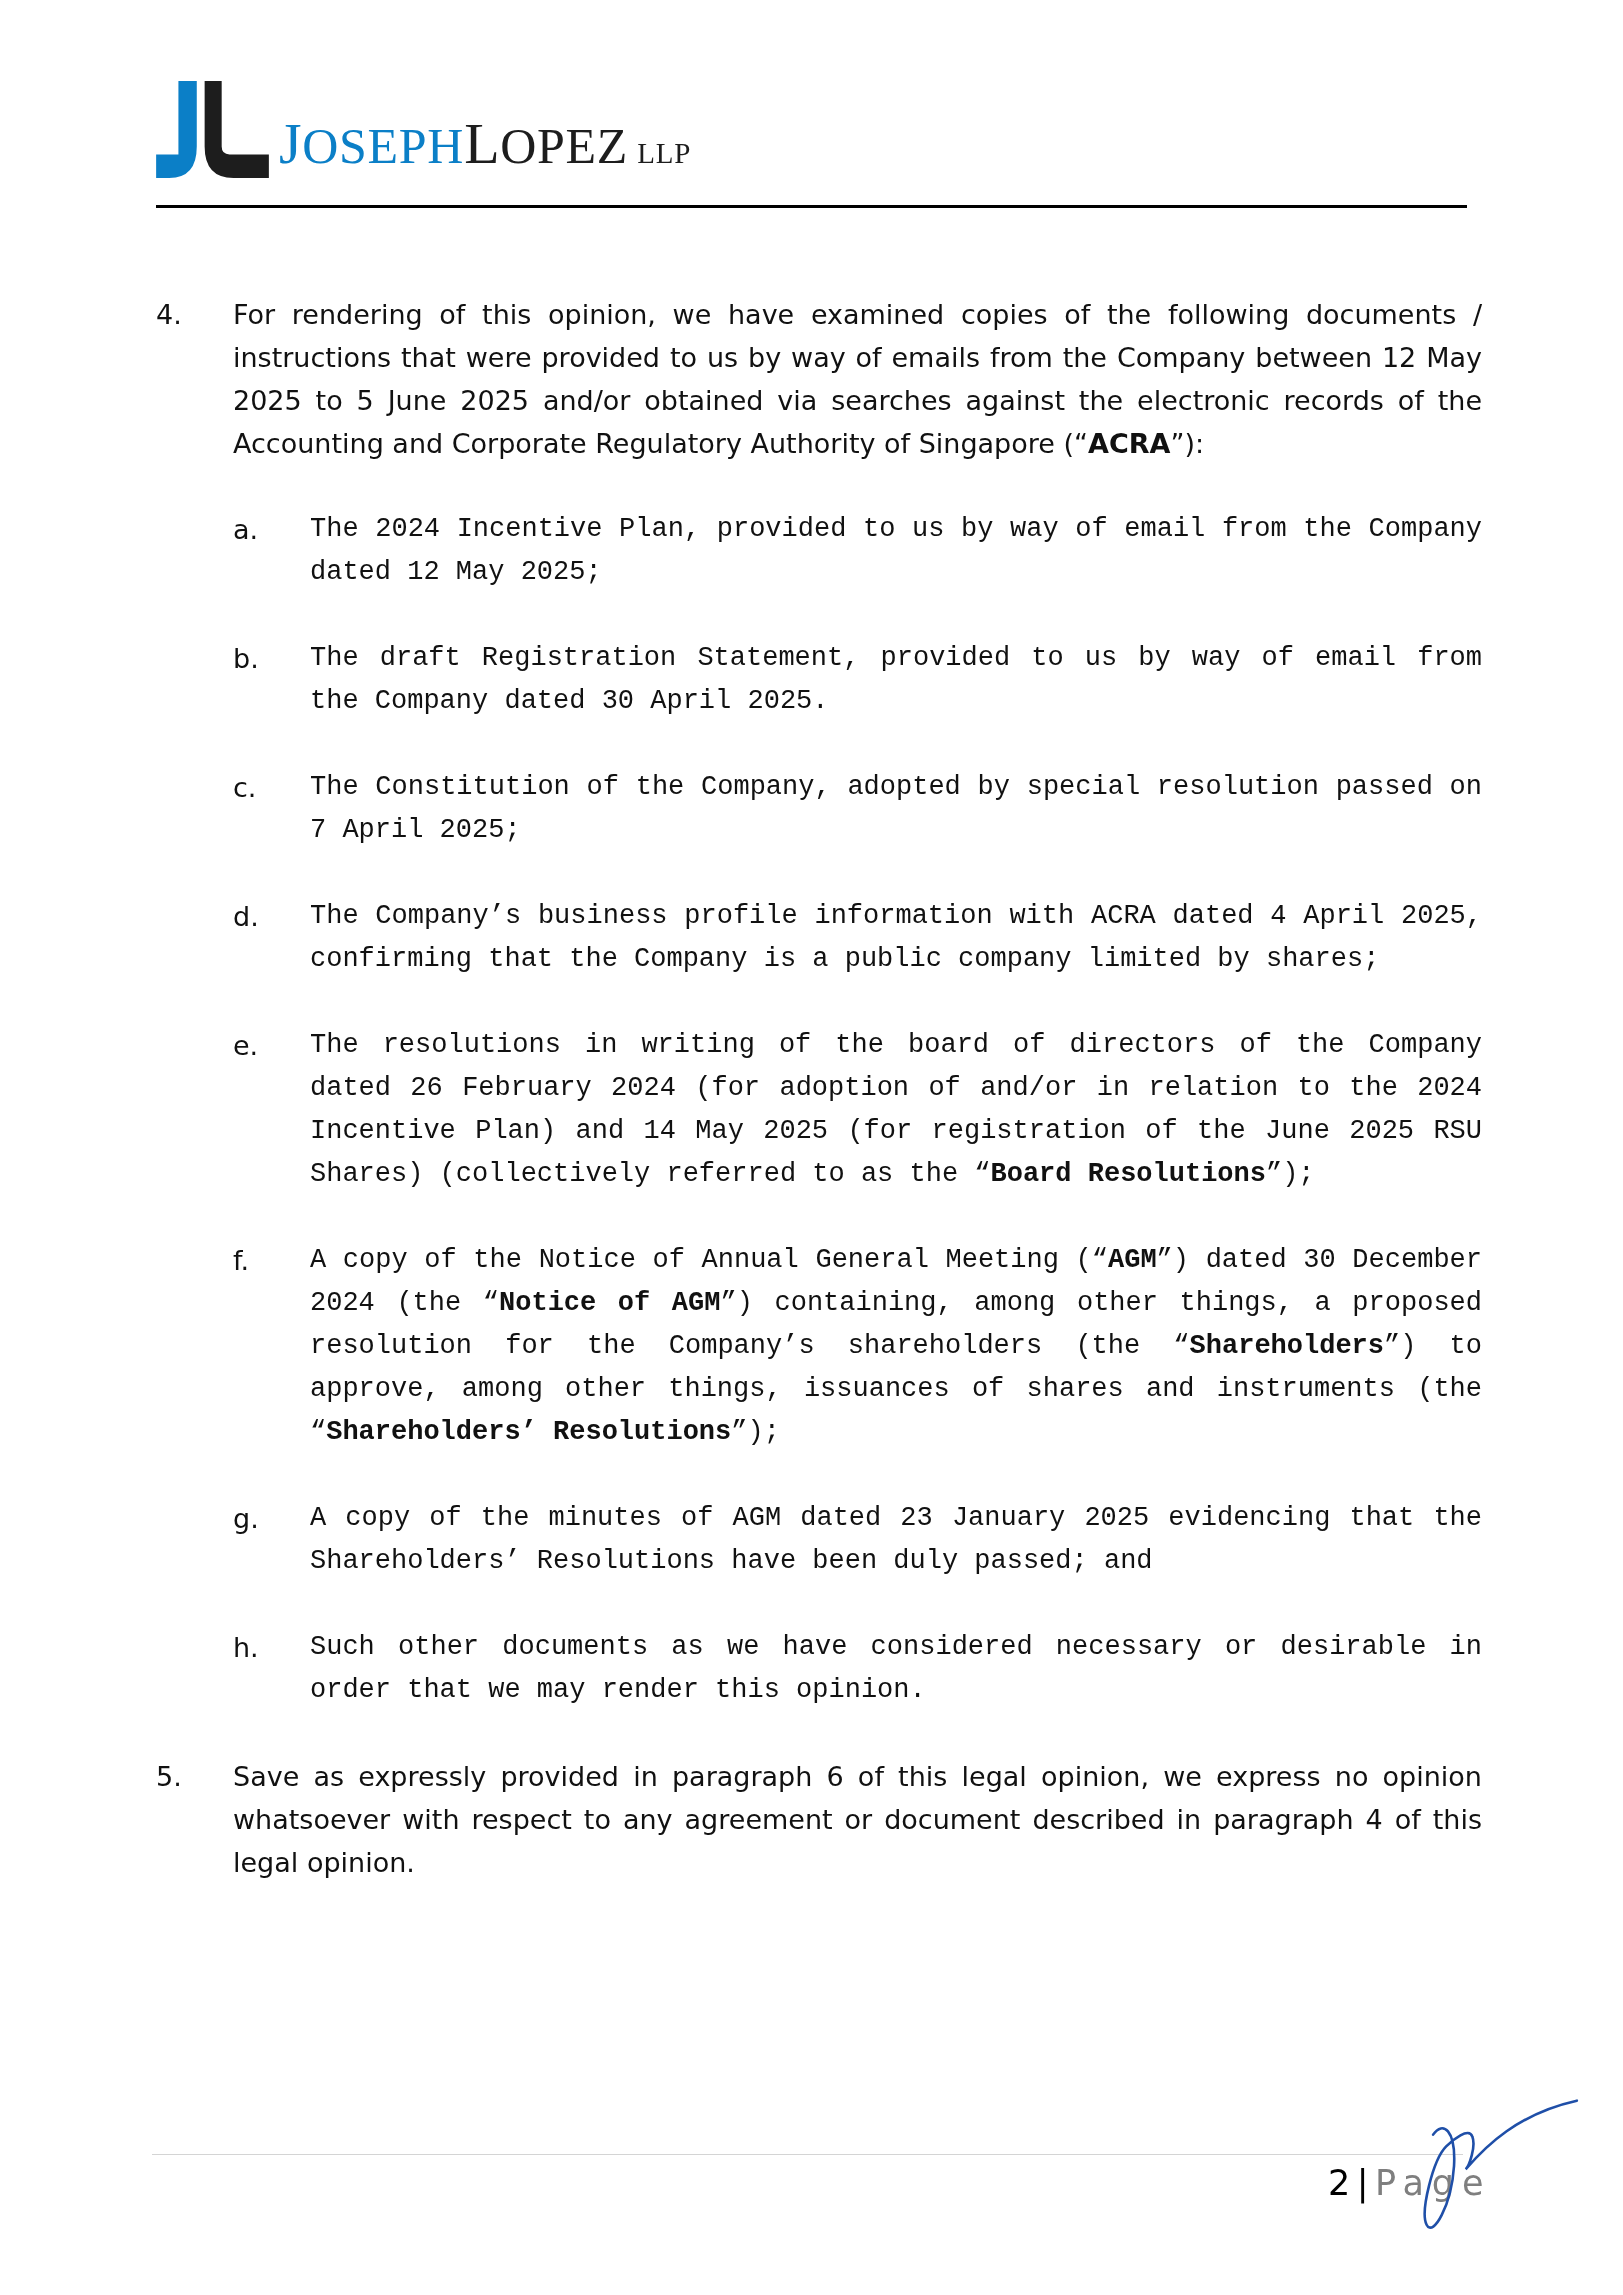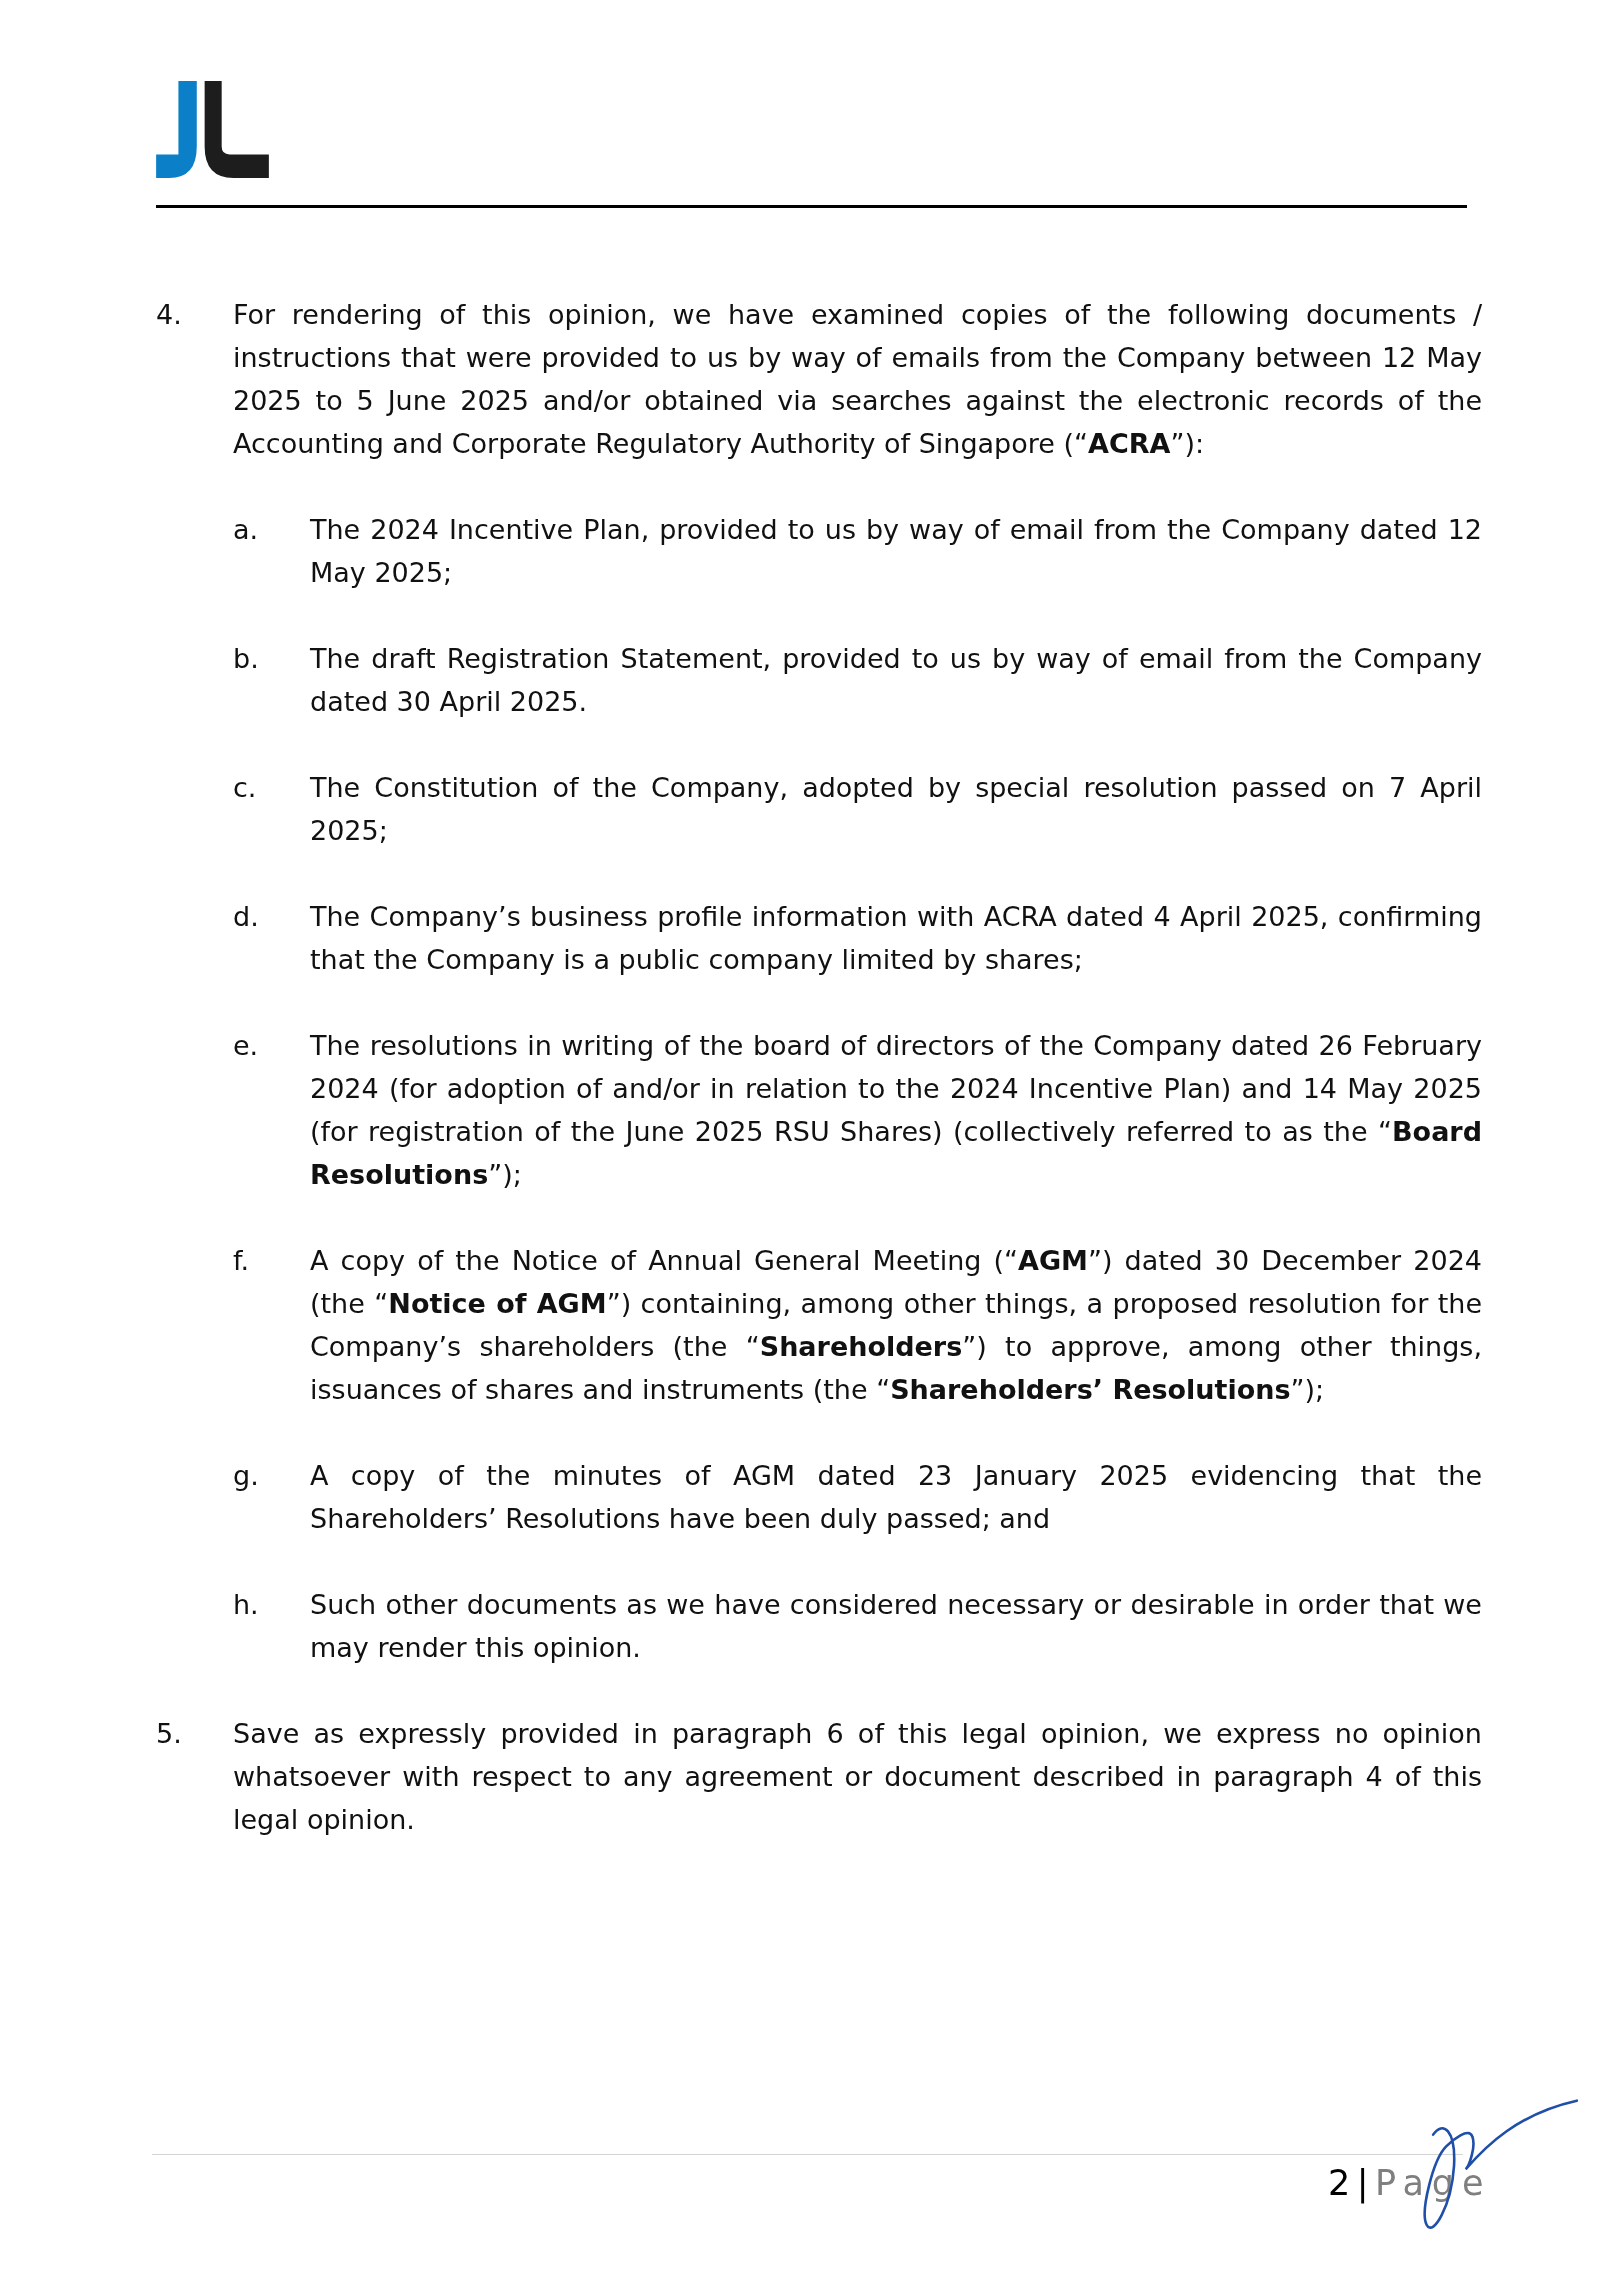--- a/index.html
+++ b/index.html
@@ -15,41 +15,44 @@
   .logo-text .llp { font-size: 29px; margin-left: 9.2px; color: #1d1d1d; }
   .header-rule { position: absolute; left: 156px; top: 205px; width: 1311px; height: 3.3px; background: #000; }
 
   .content { position: absolute; left: 156px; top: 293px; width: 1326px;
              font-size: 27px; line-height: 43px; }
   .para { display: flex; margin-bottom: 43px; }
   .para .num { width: 77px; flex: 0 0 77px; }
   .para .body { flex: 1; text-align: justify; }
   .sub { display: flex; margin-top: 43px; }
   .sub .letter { width: 77px; flex: 0 0 77px; }
-  .sub .text { flex: 1; text-align: justify; }
+  .sub .text { flex: 1; text-align: justify; font-family: Liberation Mono, monospace; }
   .sublist { margin-left: 0; }
   b { font-weight: bold; }
 
   .footer-rule { position: absolute; left: 152px; top: 2154px; width: 1311px; height: 1.3px; background: #d4d4d4; }
   .footer-page { position: absolute; left: 1328px; top: 2163px; font-size: 35px; white-space: nowrap; }
   .footer-page .pnum { color: #000; }
   .footer-page .sep { color: #000; margin: 0 6.5px; }
   .footer-page .pword { color: #7f7f7f; letter-spacing: 7.9px; }
   .signature { position: absolute; left: 1407px; top: 2094px; width: 209px; height: 157px; }
 </style>
 </head>
 <body>
 
 <div class="logo">
   <svg class="logo-mark" viewBox="0 0 172 148">
 
     <path d="M34 0 H62 V100 Q62 148 20 148 H0 V112 H34 Z" fill="#0b7fc7"></path>
 
     <path d="M74 0 H100 V100 Q100 112 112 112 H172 V148 H118 Q74 148 74 100 Z" fill="#1d1d1d"></path>
   </svg>
+  <div class="logo-text">
+    <span class="blue big">J</span><span class="blue">OSEPH</span><span class="black big">L</span><span class="black">OPEZ</span><span class="llp">LLP</span>
+  </div>
 </div>
 <div class="header-rule"></div>
 
 <div class="content">
 
   <div class="para">
     <div class="num">4.</div>
     <div class="body">
       <div><span>For rendering of this opinion, we have examined copies of the following documents / instructions that were provided to us by way of emails from the Company between 12 May 2025 to 5 June 2025 and/or obtained via searches against the electronic records of the Accounting and Corporate Regulatory Authority of Singapore (“</span><b>ACRA</b><span>”):</span></div>
       <div class="sublist" id="sublist">

